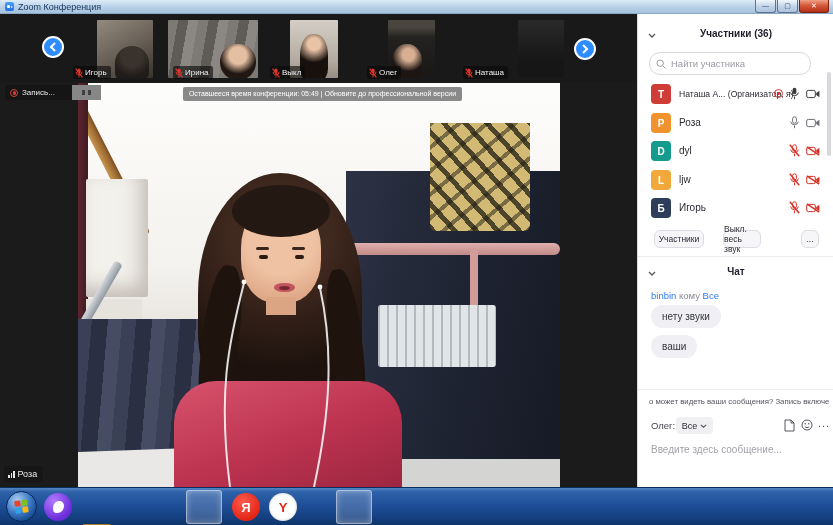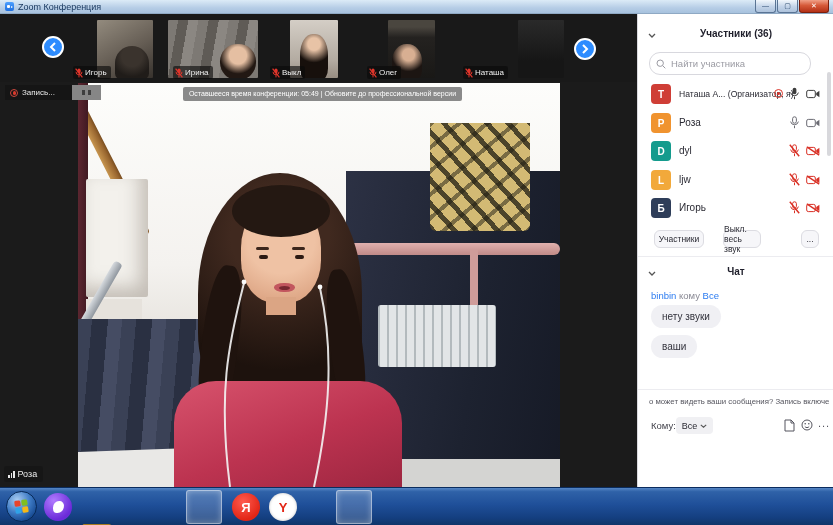--- a/index.html
+++ b/index.html
@@ -467,40 +467,43 @@
     <div class="sb notice">
       <svg width="11" height="11" viewBox="0 0 11 11">
           <circle cx="4" cy="3" r="2" fill="none" stroke="#7a7a82"></circle>
           <path d="M1 9a3.2 3.2 0 0 1 6 0" fill="none" stroke="#7a7a82"></path>
           <circle cx="8.5" cy="8" r="2" fill="#2D8CFF"></circle>
         </svg>
       <span>о может видеть ваши сообщения? Запись включен</span>
     </div>
 
     <div class="sb to-row">
-      <span style="position:absolute;left:0;top:3px;font-size:9.5px;color:#44444d">Кому:</span>
+      <span style="position:absolute;left:0;top:3px;font-size:9.5px;color:#44444d">Олег:</span>
       <span class="to-dd">
         <span>Все</span>
         <svg width="7" height="4" viewBox="0 0 7 4">
             <polyline points="0.8,0.8 3.5,3.2 6.2,0.8" fill="none" stroke="#555" stroke-width="1.1"></polyline>
           </svg>
       </span>
       <svg style="position:absolute;left:133px;top:2px" width="11" height="13" viewBox="0 0 11 13">
           <path d="M1 1h6l3 3v8H1z" fill="none" stroke="#55555e"></path>
           <path d="M7 1v3h3" fill="none" stroke="#55555e"></path>
         </svg>
       <svg style="position:absolute;left:150px;top:2px" width="12" height="12" viewBox="0 0 12 12">
           <circle cx="6" cy="6" r="5" fill="none" stroke="#55555e"></circle>
           <circle cx="4.2" cy="4.8" r="0.8" fill="#55555e"></circle>
           <circle cx="7.8" cy="4.8" r="0.8" fill="#55555e"></circle>
           <path d="M3.8 7.4a2.6 2.6 0 0 0 4.4 0" fill="none" stroke="#55555e"></path>
         </svg>
       <span style="position:absolute;left:167px;top:0;font-size:11px;color:#55555e;letter-spacing:1px">...</span>
     </div>
 
+    <div class="sb chat-input">
+      <input type="text" placeholder="Введите здесь сообщение..." style="">
+    </div>
   </div>
 
   <div class="abs taskbar">
     <div class="tk orb">
       <span class="flag">
           <i style="background:#e8442c"></i>
           <i style="background:#7fbf1f"></i>
           <i style="background:#30a3e8"></i>
           <i style="background:#f5b816"></i>
         </span>

